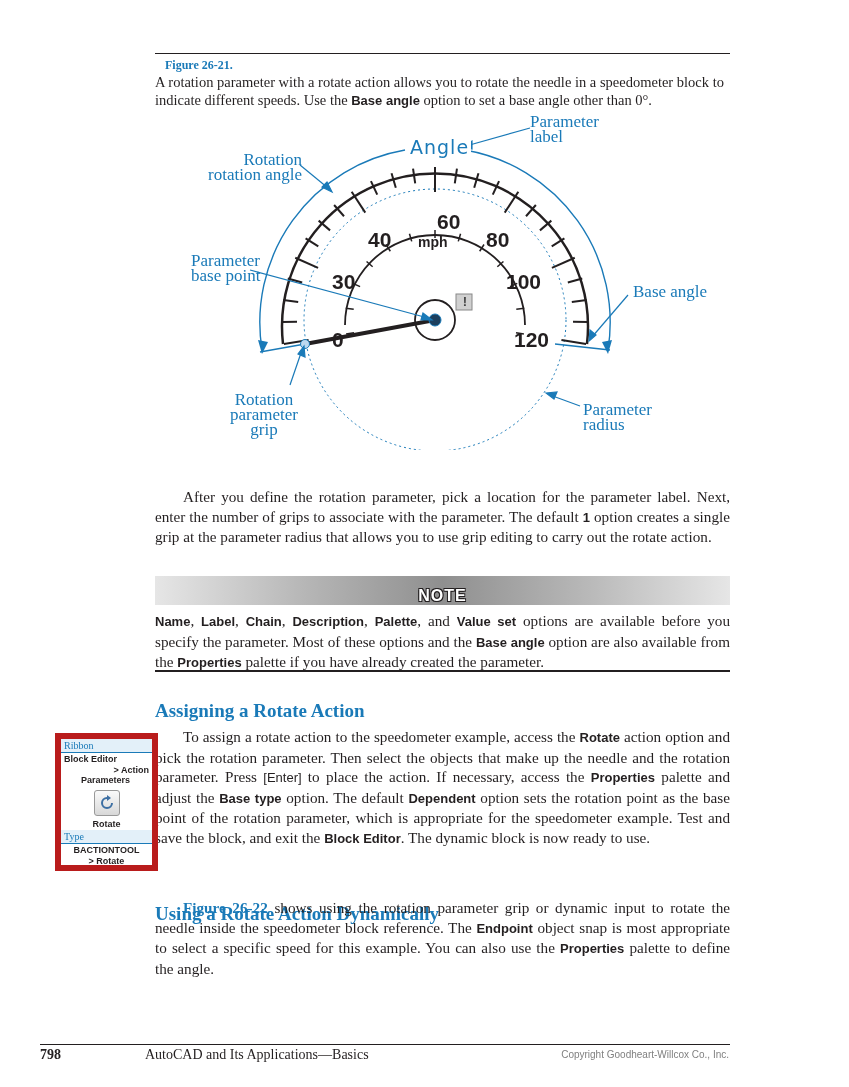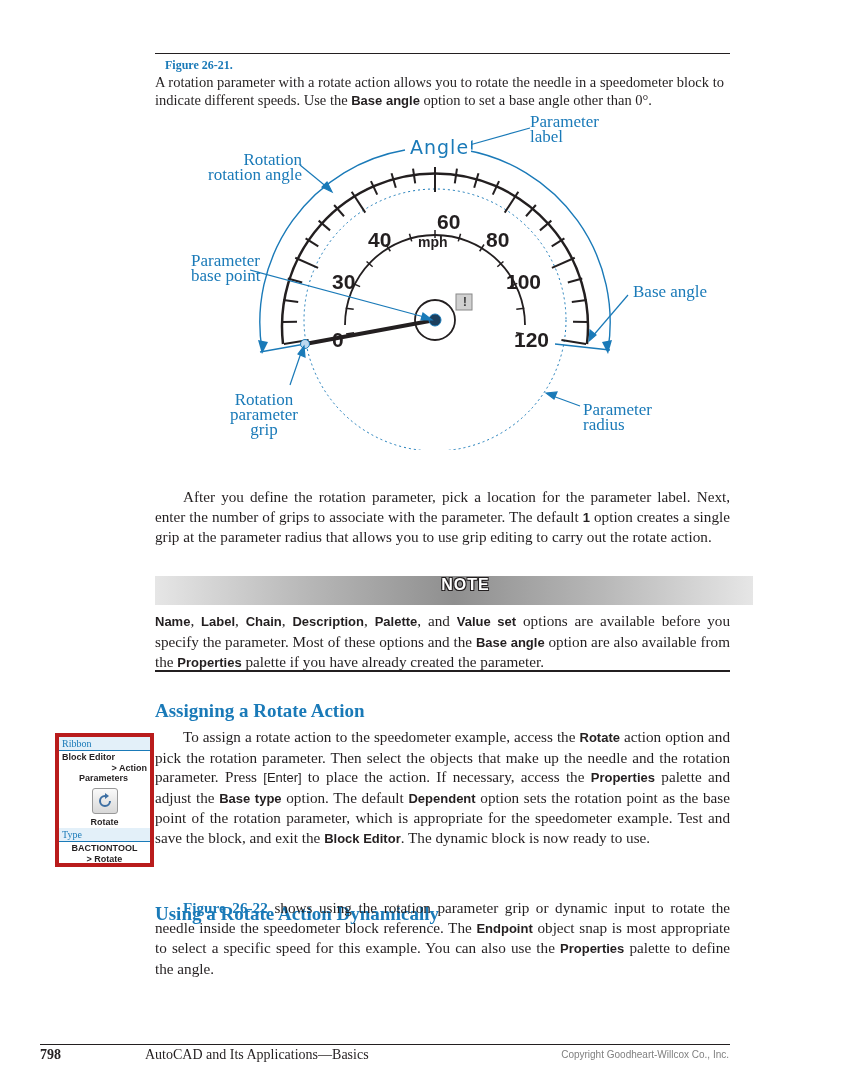--- a/index.html
+++ b/index.html
@@ -9,25 +9,25 @@
   .fig-title { position: absolute; left: 165px; top: 58px; font-size: 12px; font-weight: bold; color: #1a7ab8; }
   .fig-caption { position: absolute; left: 155px; top: 73px; width: 580px; font-size: 14.5px; line-height: 18px; }
   .sans-b { font-family: "Liberation Sans", "DejaVu Sans", sans-serif; font-weight: bold; font-size: 13px; }
   .sans { font-family: "Liberation Sans", "DejaVu Sans", sans-serif; font-size: 13px; }
   .diagram { position: absolute; left: 180px; top: 110px; width: 540px; height: 340px; }
   .callout { position: absolute; font-size: 17px; color: #1a7ab8; line-height: 15px; }
   .para { position: absolute; left: 155px; width: 575px; font-size: 15.2px; line-height: 19.5px; text-align: justify; }
   .para .indent { display: inline-block; width: 28px; }
   .note-bar { position: absolute; left: 155px; top: 576px; width: 575px; height: 29px;
               background: linear-gradient(to right, #e6e6e6 0%, #b8b8b8 25%, #8f8f8f 50%, #b8b8b8 75%, #e6e6e6 100%);
-              display: flex; align-items: flex-start; justify-content: center; padding-left: 23px; }
+              display: flex; align-items: flex-end; justify-content: center; }
   .note-label { font-family: "Liberation Sans", "DejaVu Sans", sans-serif; font-weight: bold; font-size: 16px; color: #ffffff;
                 letter-spacing: 1px; text-shadow: 1px 1px 0 #231f20, -1px -1px 0 #231f20, 1px -1px 0 #231f20, -1px 1px 0 #231f20; }
   .heading { position: absolute; left: 155px; font-size: 19px; font-weight: bold; color: #1a7ab8; }
-  .sidebar { position: absolute; left: 55px; top: 733px; width: 91px; height: 126px; border: 4px solid #b91c1c;
+  .sidebar { position: absolute; left: 55px; top: 733px; width: 91px; height: 126px; border: 6px solid #b91c1c;
              background: #ffffff; font-family: "Liberation Sans", "DejaVu Sans", sans-serif; }
   .sb-label { font-family: "Liberation Serif", "DejaVu Serif", serif; font-size: 10px; color: #1a7ab8; padding: 1px 3px; background: #e3f0f9; }
   .sb-rule { height: 1px; background: #1a7ab8; }
   .sb-text { font-size: 9px; font-weight: bold; color: #231f20; line-height: 10.5px; padding: 1px 3px; }
   .sb-icon { width: 24px; height: 24px; margin: 3px auto 2px; border: 1px solid #999; border-radius: 3px;
              background: linear-gradient(#fafafa, #d8d8d8); display: flex; align-items: center; justify-content: center; }
   .footer-num { position: absolute; left: 40px; top: 1047px; font-size: 14px; font-weight: bold; }
   .footer-title { position: absolute; left: 97px; top: 1047px; font-size: 14px; margin-left: 48px; }
   .footer-copy { position: absolute; right: 120px; top: 1049px; font-size: 10px; color: #808080;
                  font-family: "Liberation Sans", "DejaVu Sans", sans-serif; }

